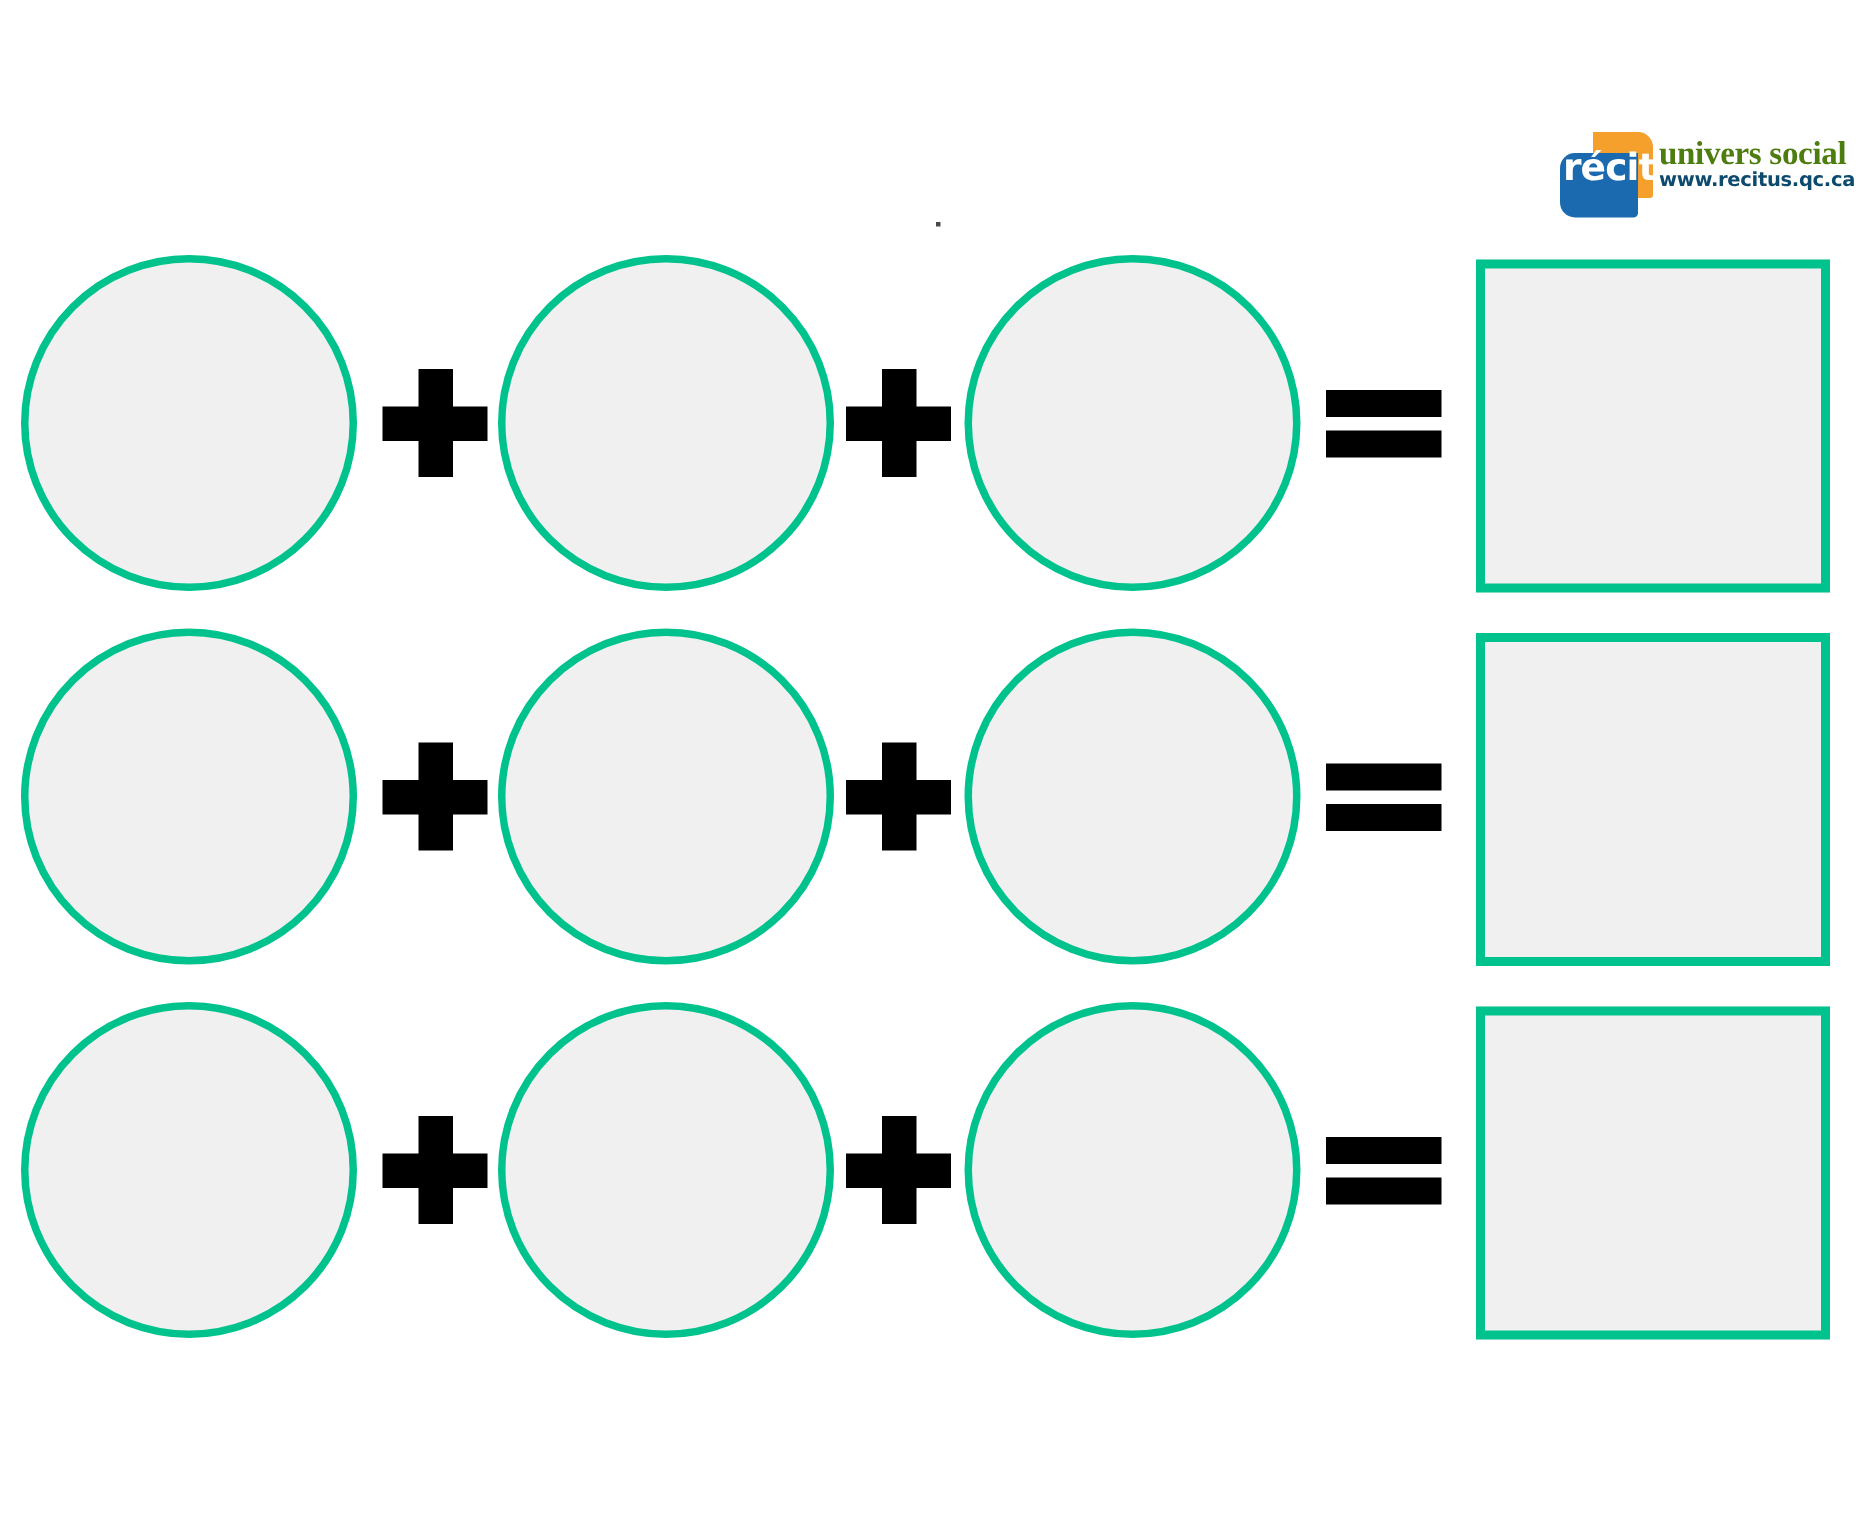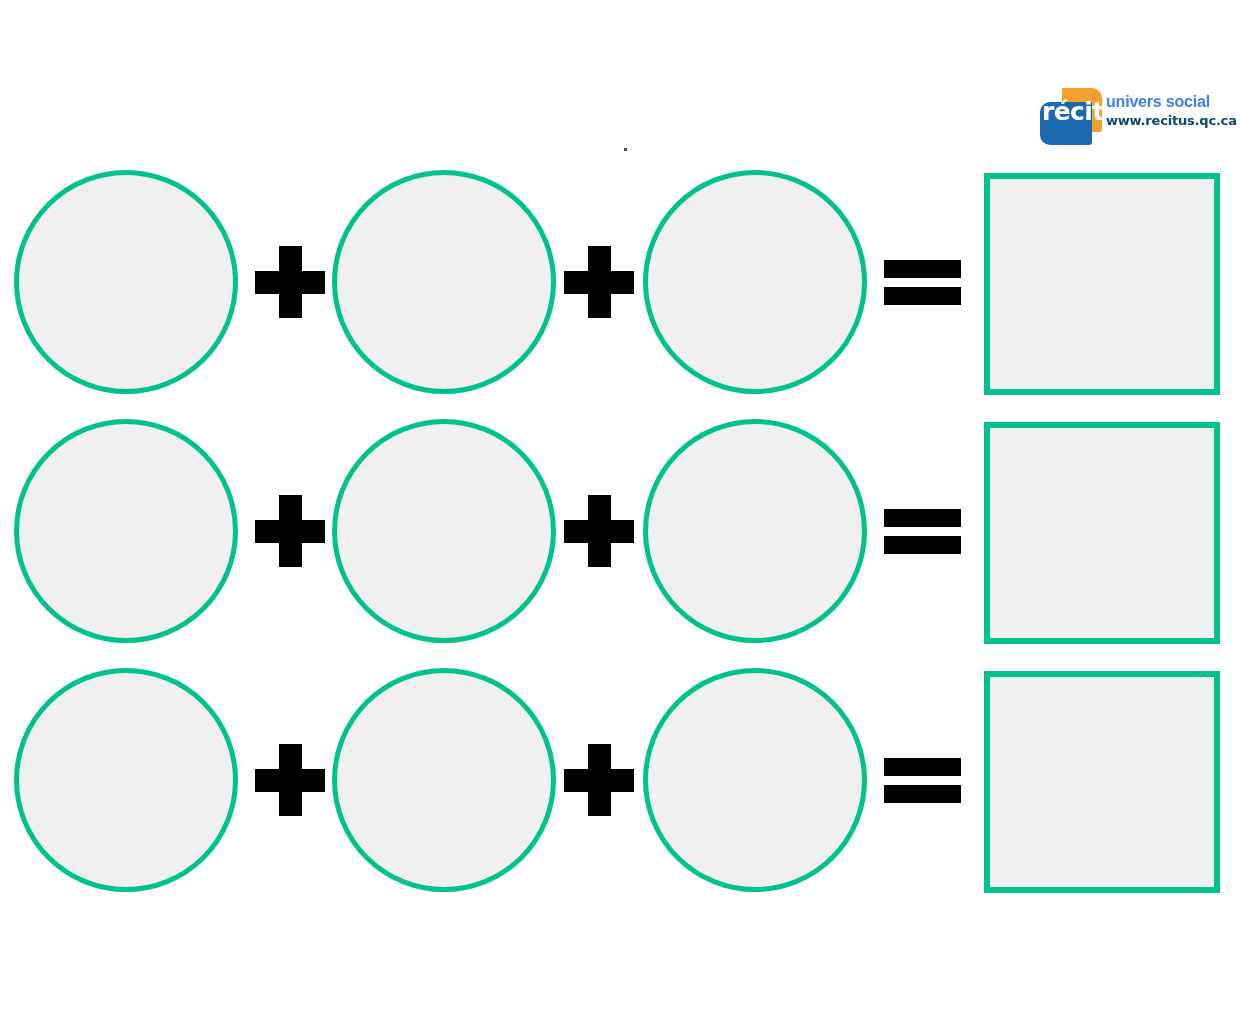--- a/index.html
+++ b/index.html
@@ -74,24 +74,24 @@
     letter-spacing: -0.6px;
     line-height: 25px;
   }
   .logo-text {
     position: absolute;
     left: 66px;
     top: 4px;
     width: 130px;
   }
   .logo-line1 {
-    font-family: Liberation Sans, sans-serif;
-    font-size: 16px;
+    font-family: Liberation Serif, serif;
+    font-size: 22px;
     font-weight: bold;
-    color: #3b82f6;
+    color: #4d7c0f;
     letter-spacing: -0.2px;
     line-height: 20px;
     white-space: nowrap;
   }
   .logo-line2 {
     font-family: "DejaVu Sans", sans-serif;
     font-size: 13px;
     font-weight: bold;
     color: #0c4a6e;
     letter-spacing: -0.2px;

